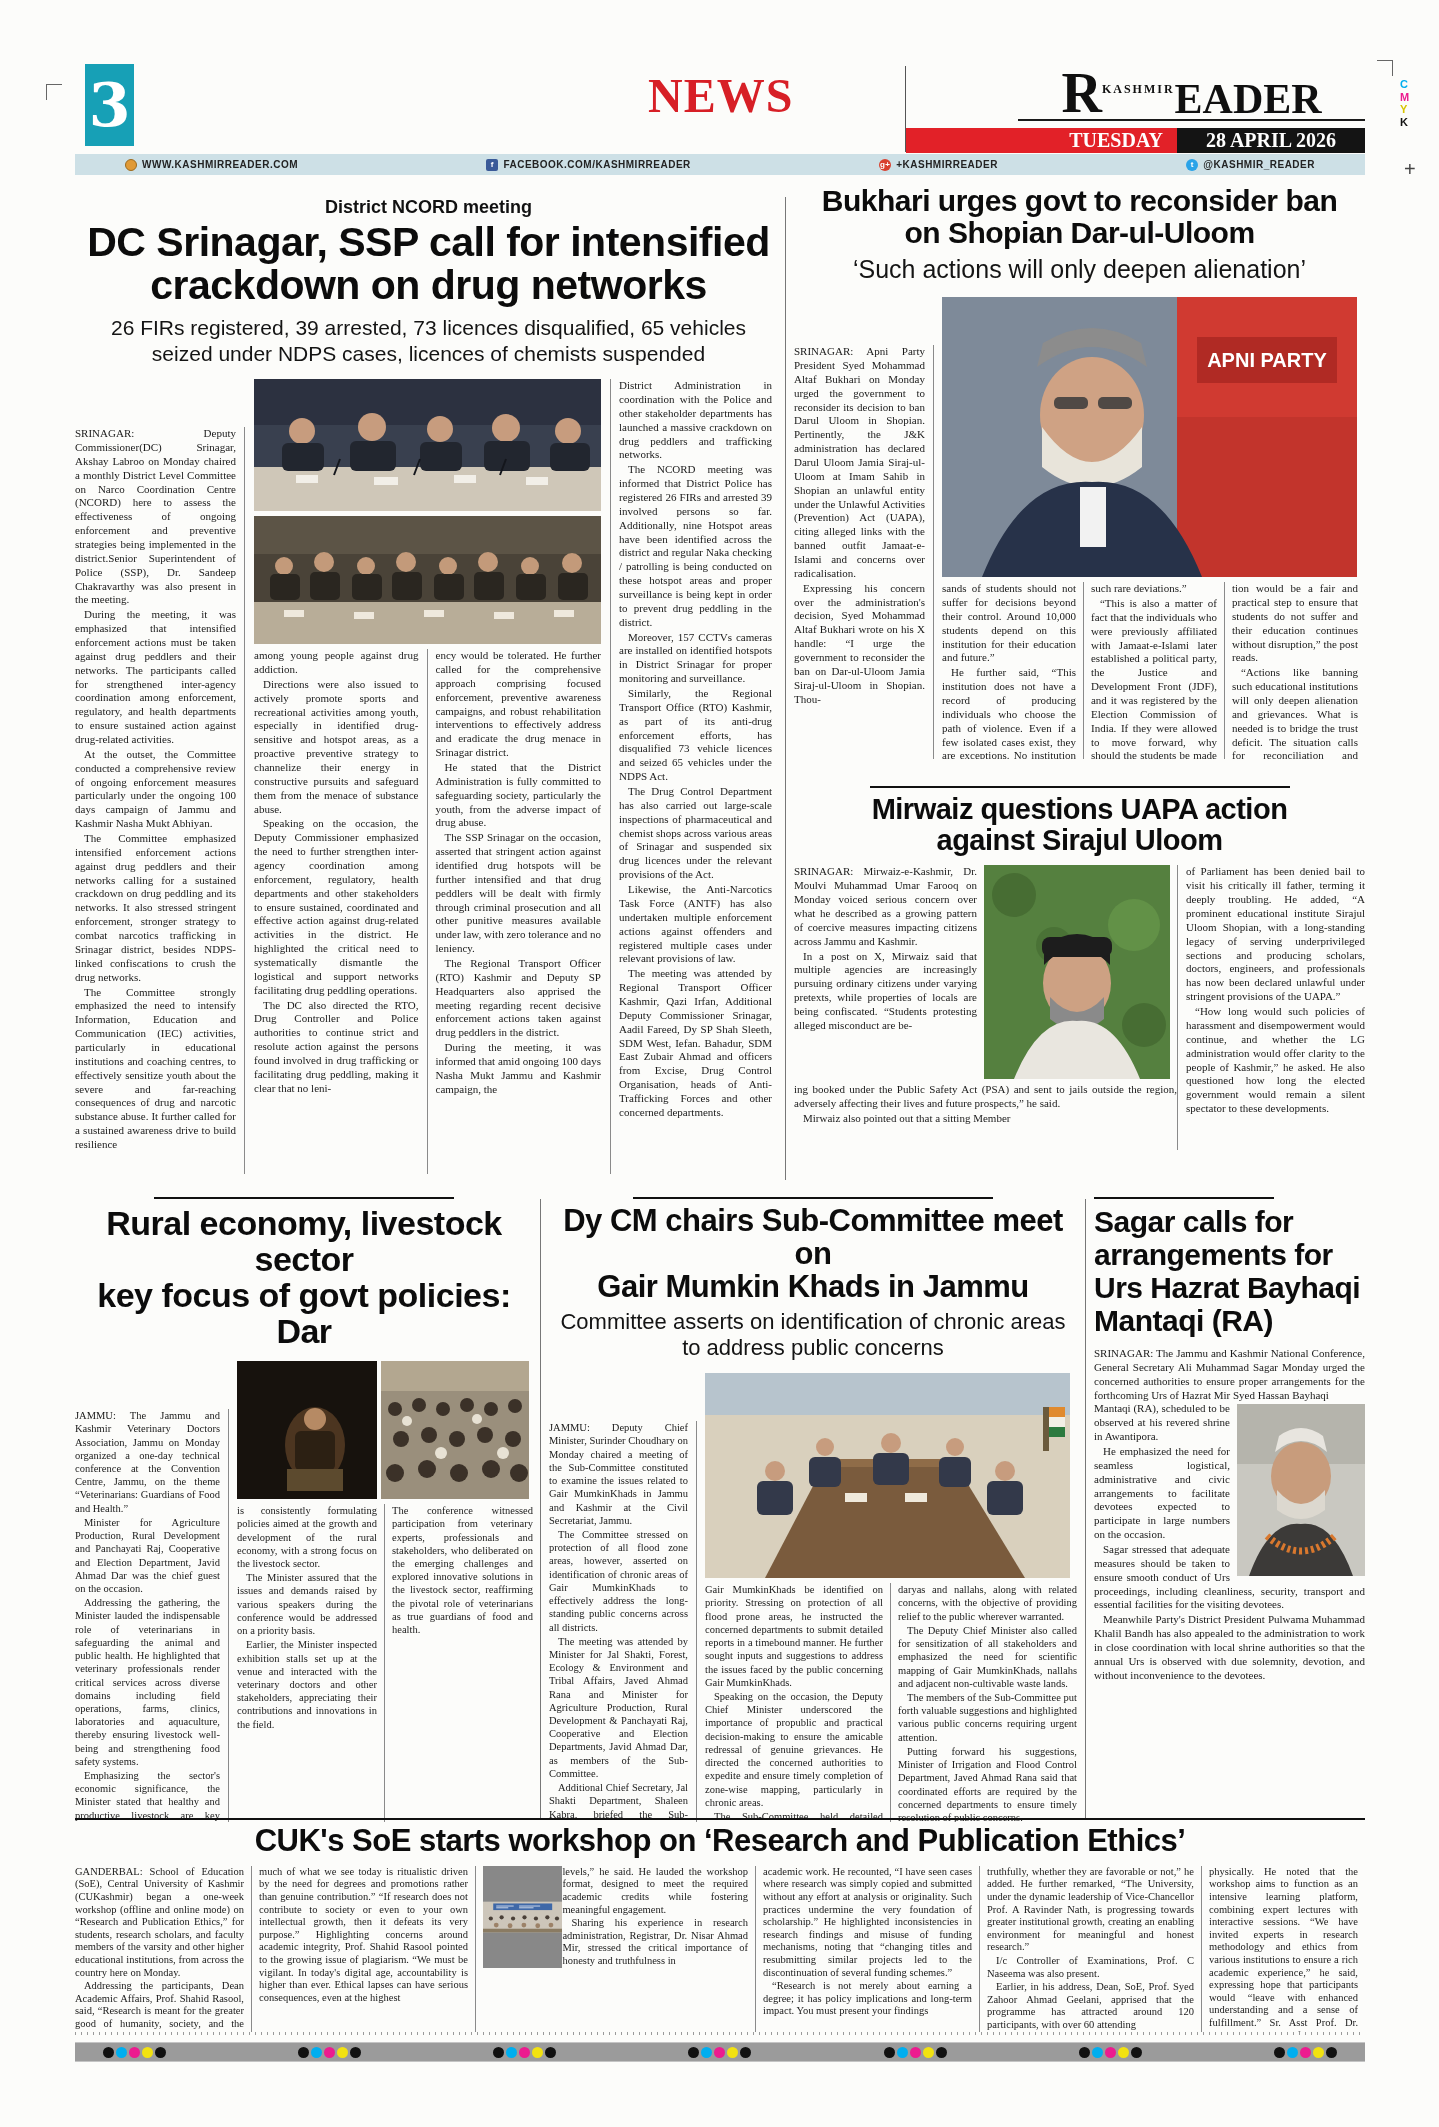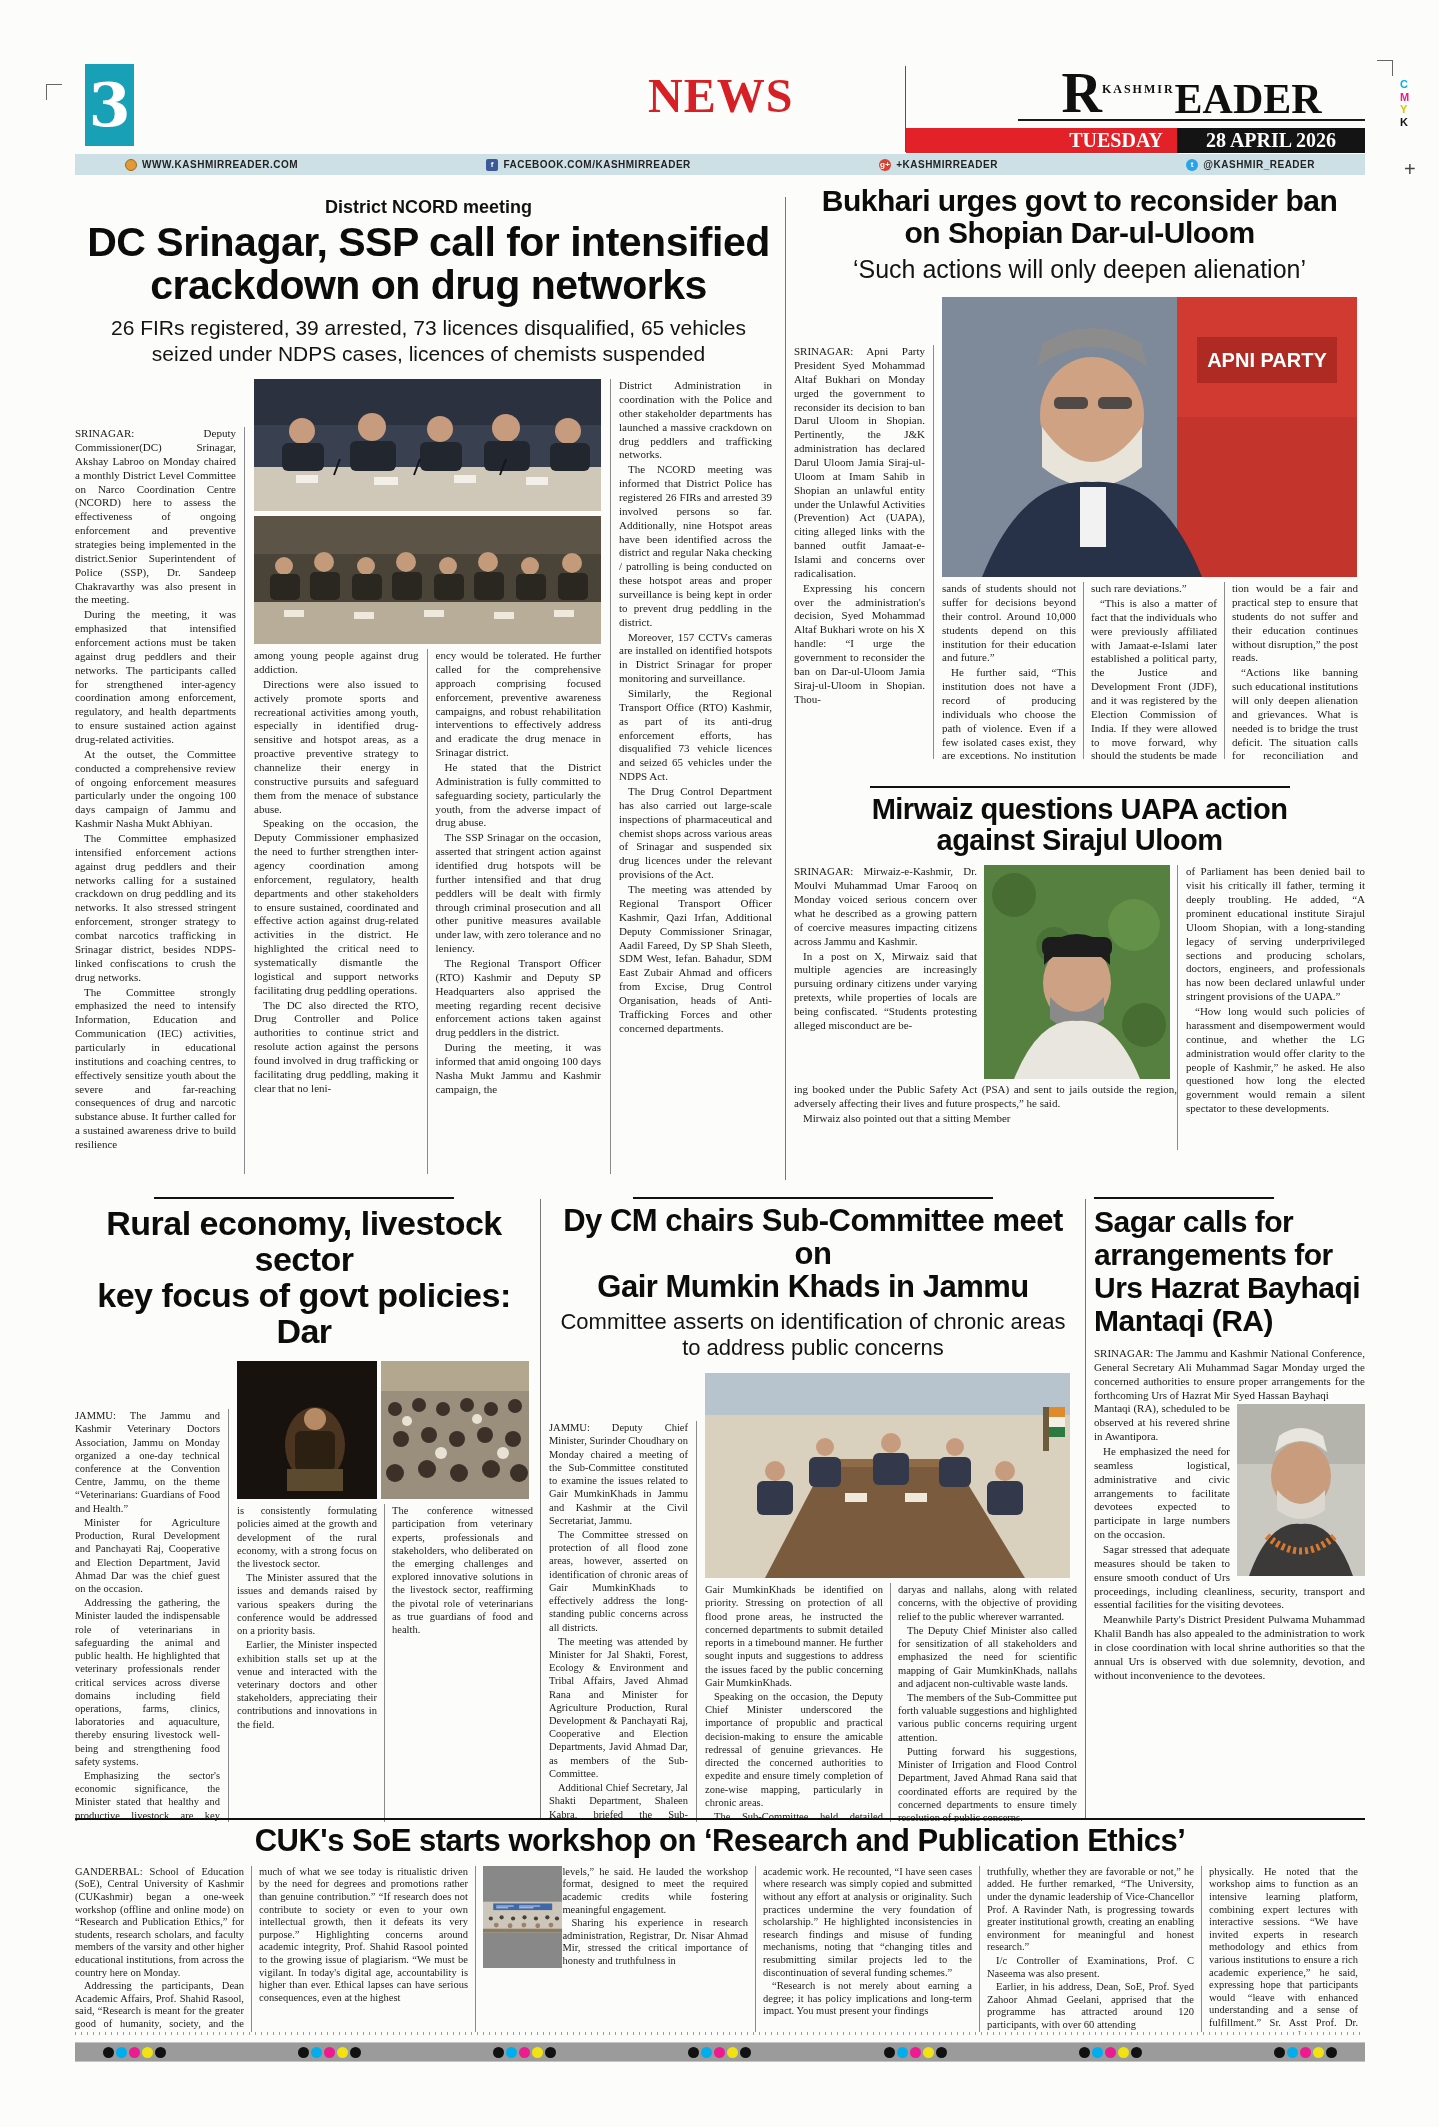--- a/index.html
+++ b/index.html
@@ -291,20 +291,21 @@
               <p>During the meeting, it was informed that amid ongoing 100 days Nasha Mukt Jammu and Kashmir campaign, the</p>
             </div>
         </div>
       </div>
       <div class="bodycol ncord-c4 rule-l">
           <p>District Administration in coordination with the Police and other stakeholder departments has launched a massive crackdown on drug peddlers and trafficking networks.</p>
           <p>The NCORD meeting was informed that District Police has registered 26 FIRs and arrested 39 involved persons so far. Additionally, nine Hotspot areas have been identified across the district and regular Naka checking / patrolling is being conducted on these hotspot areas and proper surveillance is being kept in order to prevent drug peddling in the district.</p>
           <p>Moreover, 157 CCTVs cameras are installed on identified hotspots in District Srinagar for proper monitoring and surveillance.</p>
           <p>Similarly, the Regional Transport Office (RTO) Kashmir, as part of its anti-drug enforcement efforts, has disqualified 73 vehicle licences and seized 65 vehicles under the NDPS Act.</p>
           <p>The Drug Control Department has also carried out large-scale inspections of pharmaceutical and chemist shops across various areas of Srinagar and suspended six drug licences under the relevant provisions of the Act.</p>
+          <p>Likewise, the Anti-Narcotics Task Force (ANTF) has also undertaken multiple enforcement actions against offenders and registered multiple cases under relevant provisions of law.</p>
           <p>The meeting was attended by Regional Transport Officer Kashmir, Qazi Irfan, Additional Deputy Commissioner Srinagar, Aadil Fareed, Dy SP Shah Sleeth, SDM West, Iefan. Bahadur, SDM East Zubair Ahmad and officers from Excise, Drug Control Organisation, heads of Anti-Trafficking Forces and other concerned departments.</p>
         </div>
     </div>
   </section>
 
   <section class="art-bukhari">
     <h1 class="headline">Bukhari urges govt to reconsider ban
 on Shopian Dar-ul-Uloom</h1>
     <div class="subhead">‘Such actions will only deepen alienation’</div>
     <div class="buk-body">

